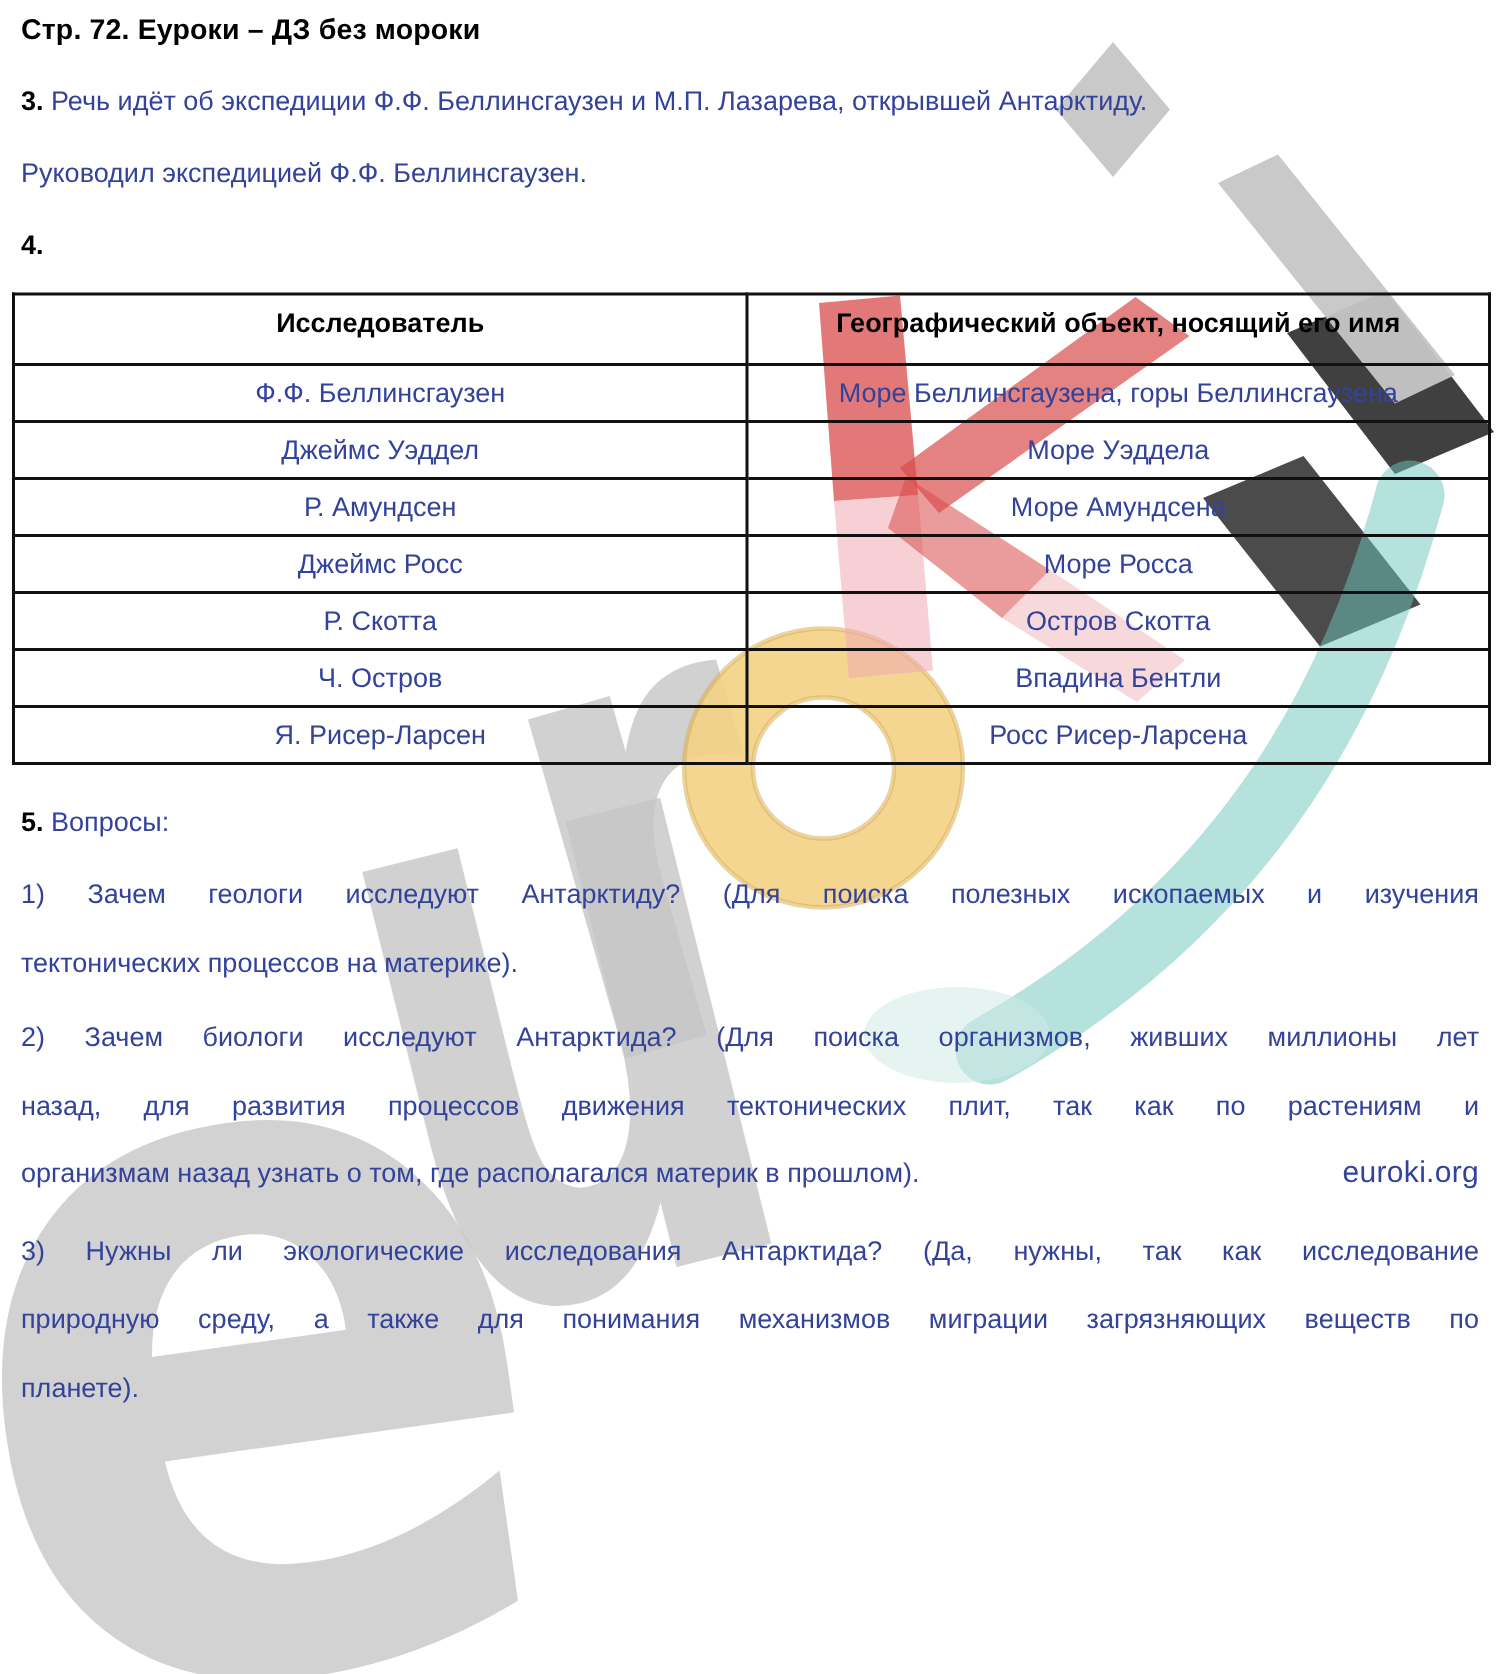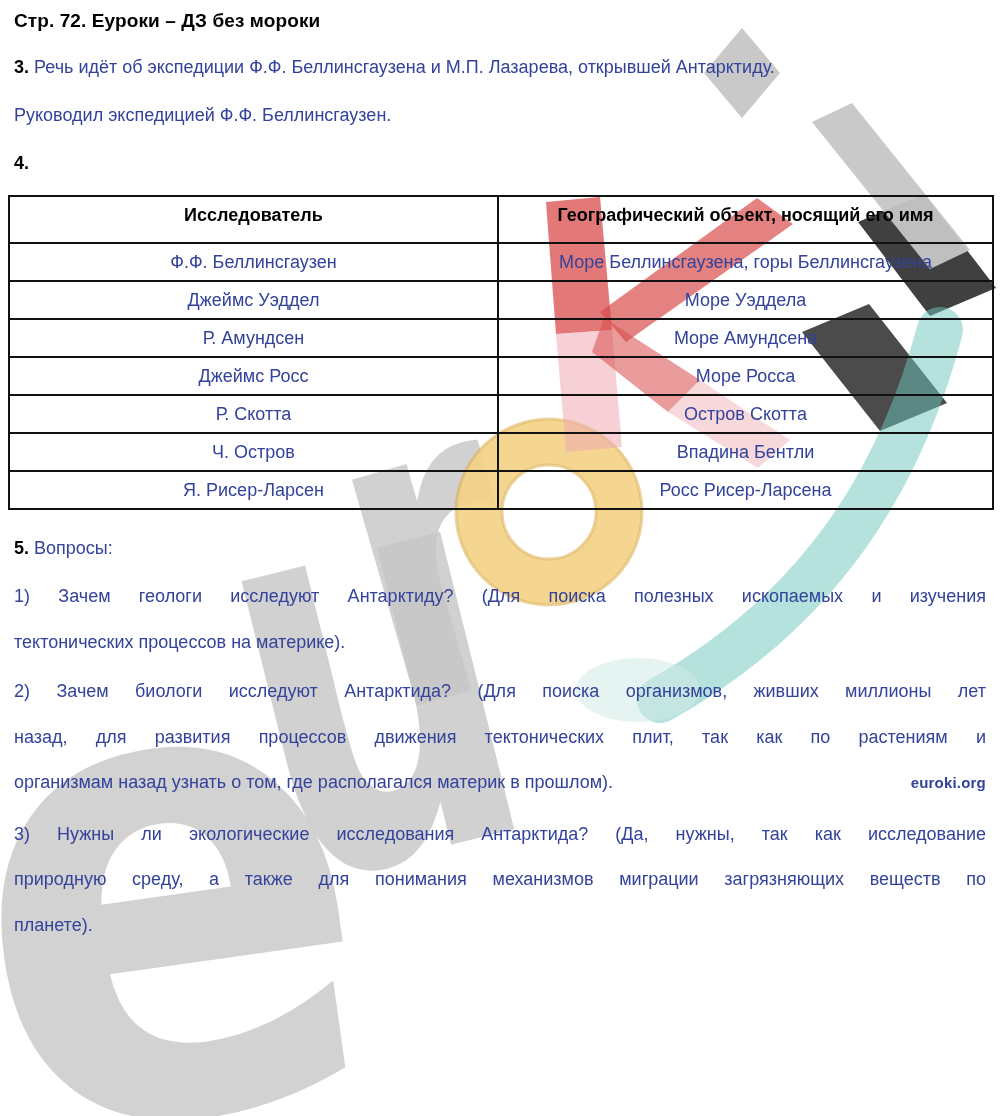--- a/index.html
+++ b/index.html
@@ -22,21 +22,21 @@
   table.exp td{font-size:18px;padding:8px 6px 7px;color:var(--answer-text,#33439b);}
   .p5{margin-top:26px;}
   .p5 .lbl{color:var(--answer-text,#33439b);}
   .q{color:var(--answer-text,#33439b);font-size:18px;}
   .q .jl{line-height:45.5px;text-align:justify;}
   .q .jl.st{text-align-last:justify;}
   .q1{margin-top:14px;}
   .q2{margin-top:4px;}
   .q3{margin-top:6px;}
   .brandline{display:flex;justify-content:space-between;align-items:baseline;line-height:45.5px;}
-  .brand{font-weight:bold;font-size:15px;color:var(--answer-text,#33439b);letter-spacing:.2px;}
+  .brand{font-weight:normal;font-size:20px;color:var(--answer-text,#33439b);letter-spacing:.2px;}
 </style>
 </head>
 <body>
 
 <div class="page">
 
   <svg class="watermark" width="1000" height="1116" viewBox="0 0 1000 1116">
 
     <text x="-20" y="1112" font-family="DejaVu Sans, sans-serif" font-weight="bold" font-size="650" textLength="390" lengthAdjust="spacingAndGlyphs" opacity="0.78" transform="rotate(-8 170 950)" fill="#c6c6c6">e</text>
     <text x="245" y="860" font-family="DejaVu Sans, sans-serif" font-weight="bold" font-size="560" textLength="265" lengthAdjust="spacingAndGlyphs" opacity="0.8" transform="rotate(-14 370 700)" fill="#c6c6c6">u</text>
@@ -59,21 +59,21 @@
     <polygon points="812,122 852,103 970,250 930,269" opacity="0.95" fill="#c6c6c6"></polygon>
 
     <path d="M 940 330 C 900 480 820 610 660 700" fill="none" stroke-width="46" stroke-linecap="round" opacity="0.5" stroke="#6cc6bc"></path>
     <ellipse cx="638" cy="690" rx="62" ry="32" opacity="0.55" fill="#cfe9e5"></ellipse>
   </svg>
 
   <div class="content">
 
     <h1 class="title">Стр. 72. Еуроки – ДЗ без мороки</h1>
 
-    <p class="ans l1"><span class="b">3.</span> <span>Речь идёт об экспедиции Ф.Ф. Беллинсгаузена и М.П. Лазарева, открывшей Антарктиду.</span></p>
+    <p class="ans l1"><span class="b">3.</span> <span>Речь идёт об экспедиции Ф.Ф. Беллинсгаузен и М.П. Лазарева, открывшей Антарктиду.</span></p>
 
     <p class="ans l2">Руководил экспедицией Ф.Ф. Беллинсгаузен.</p>
 
     <p class="l3"><span class="b">4.</span></p>
 
     <table class="exp">
       <colgroup>
         <col style="width:489px">
           <col style="width:495px">
       </colgroup>

